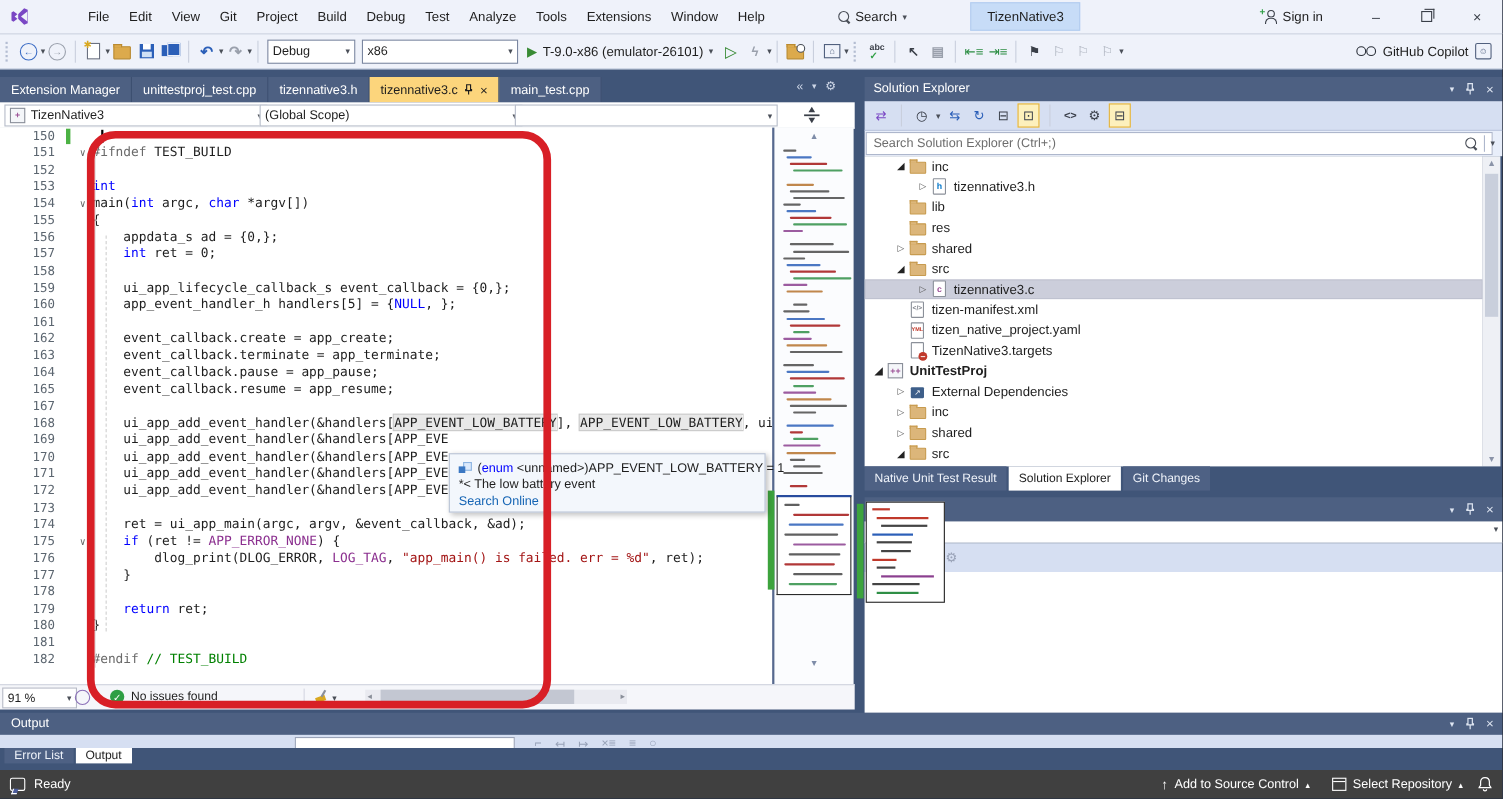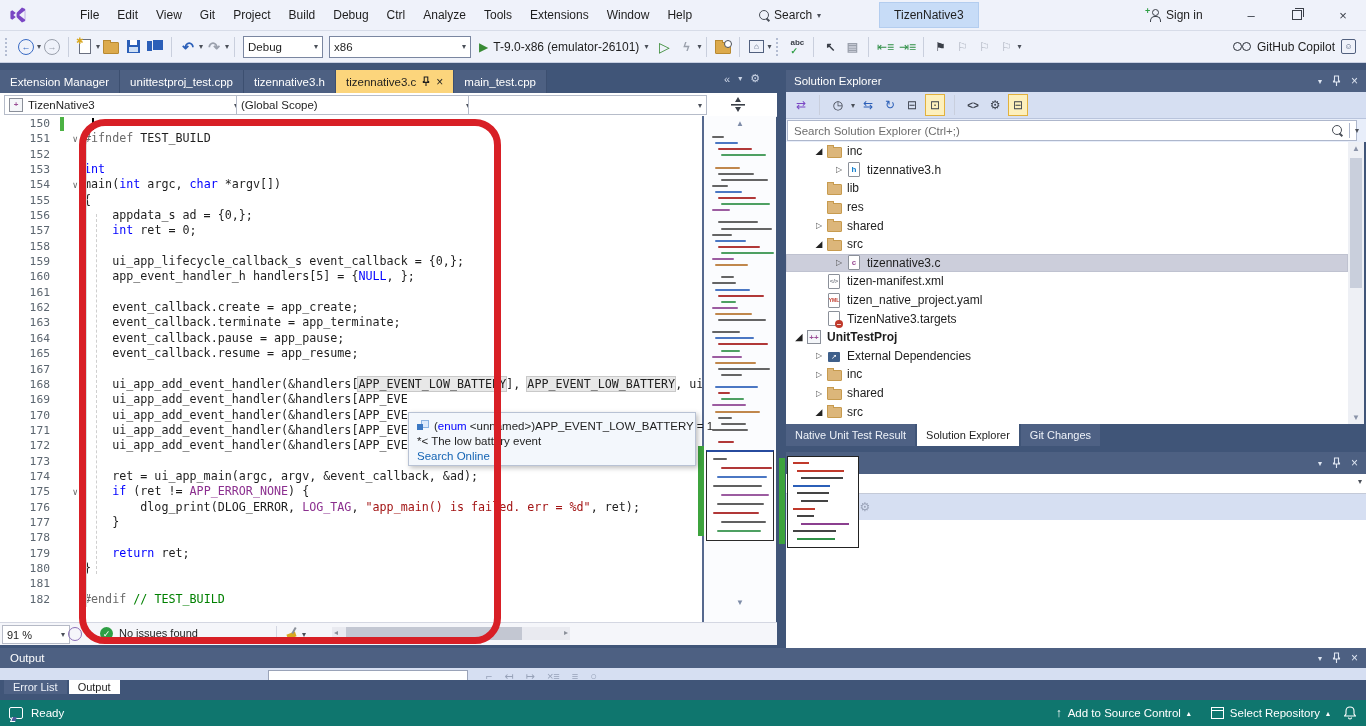--- a/index.html
+++ b/index.html
@@ -159,21 +159,21 @@
   .out-title{position:absolute;left:0;top:648px;width:1366px;height:20px;background:#4d6082;color:#fff;font-size:11.5px;display:flex;align-items:center;padding:0 10px;box-sizing:border-box;}
   .out-ctls{position:absolute;right:8px;top:648px;height:20px;display:flex;align-items:center;gap:10px;color:#dfe6f2;font-size:10px;}
   .out-sliver{position:absolute;left:0;top:668px;width:1366px;height:12px;background:#d6dff2;overflow:hidden;}
   .out-combo{position:absolute;left:268px;top:2px;width:198px;height:16px;background:#fff;border:1px solid #9aa3b8;}
   .out-faint{position:absolute;top:2px;color:#97a2b8;font-size:11px;display:flex;gap:12px;left:486px;}
   .out-tabs{position:absolute;left:4px;top:680px;height:18px;display:flex;gap:2px;}
   .otab{height:14px;display:flex;align-items:center;padding:0 9px;font-size:11px;background:#4e6184;color:#eef2f9;}
   .otab.active{background:#fff;color:#1e1e1e;}
 
   
-  .statusbar{position:absolute;left:0;top:700px;width:1366px;height:26px;background:#0f766e;color:#fff;font-size:11.5px;display:flex;align-items:center;}
+  .statusbar{position:absolute;left:0;top:700px;width:1366px;height:26px;background:#404040;color:#fff;font-size:11.5px;display:flex;align-items:center;}
   .bubble{width:12px;height:10px;border:1.3px solid #fff;border-radius:2px;position:relative;margin:0 8px 0 9px;}
   .bubble::after{content:"";position:absolute;left:1px;bottom:-4px;width:4px;height:4px;background:#4c5c9b;border-left:1.3px solid #fff;border-bottom:1.3px solid #fff;transform:skewX(-20deg);}
   .sb-right{position:absolute;right:10px;top:0;height:26px;display:flex;align-items:center;gap:8px;}
   .sb-item{display:flex;align-items:center;gap:6px;padding:0 6px;height:26px;}
   .repo-ico{width:11px;height:10px;border:1.2px solid #fff;position:relative;}
   .repo-ico::before{content:"";position:absolute;left:0;top:2px;width:11px;height:1px;background:#fff;}
   .upar{font-size:12px;}
 
   
   .tooltip{position:absolute;left:408px;top:412px;width:288px;height:54px;background:#f3f7fc;border:1px solid #b8c2d4;box-shadow:2px 2px 5px rgba(0,0,0,.25);z-index:30;font-size:11.5px;padding:5px 8px;box-sizing:border-box;}
@@ -200,21 +200,21 @@
       <path d="M56 50 L88 25 V75 Z" fill="#eff2fa"></path>
     </svg>
     <nav id="menus" style="display:flex;">
         <span class="menu-item">File</span>
         <span class="menu-item">Edit</span>
         <span class="menu-item">View</span>
         <span class="menu-item">Git</span>
         <span class="menu-item">Project</span>
         <span class="menu-item">Build</span>
         <span class="menu-item">Debug</span>
-        <span class="menu-item">Ctrl</span>
+        <span class="menu-item">Test</span>
         <span class="menu-item">Analyze</span>
         <span class="menu-item">Tools</span>
         <span class="menu-item">Extensions</span>
         <span class="menu-item">Window</span>
         <span class="menu-item">Help</span>
       </nav>
     <div class="search-ctl">
       <span class="mag"></span>
       <span>Search</span>
       <span class="dd">▾</span>

